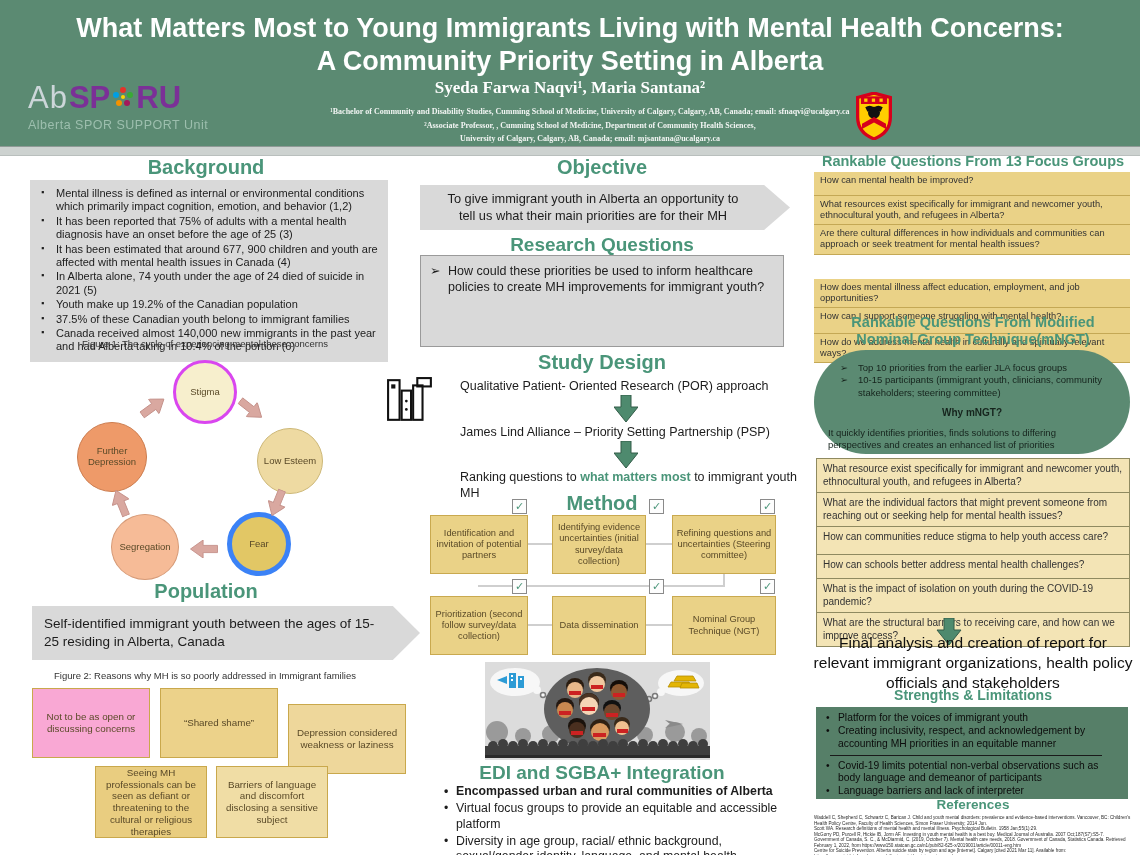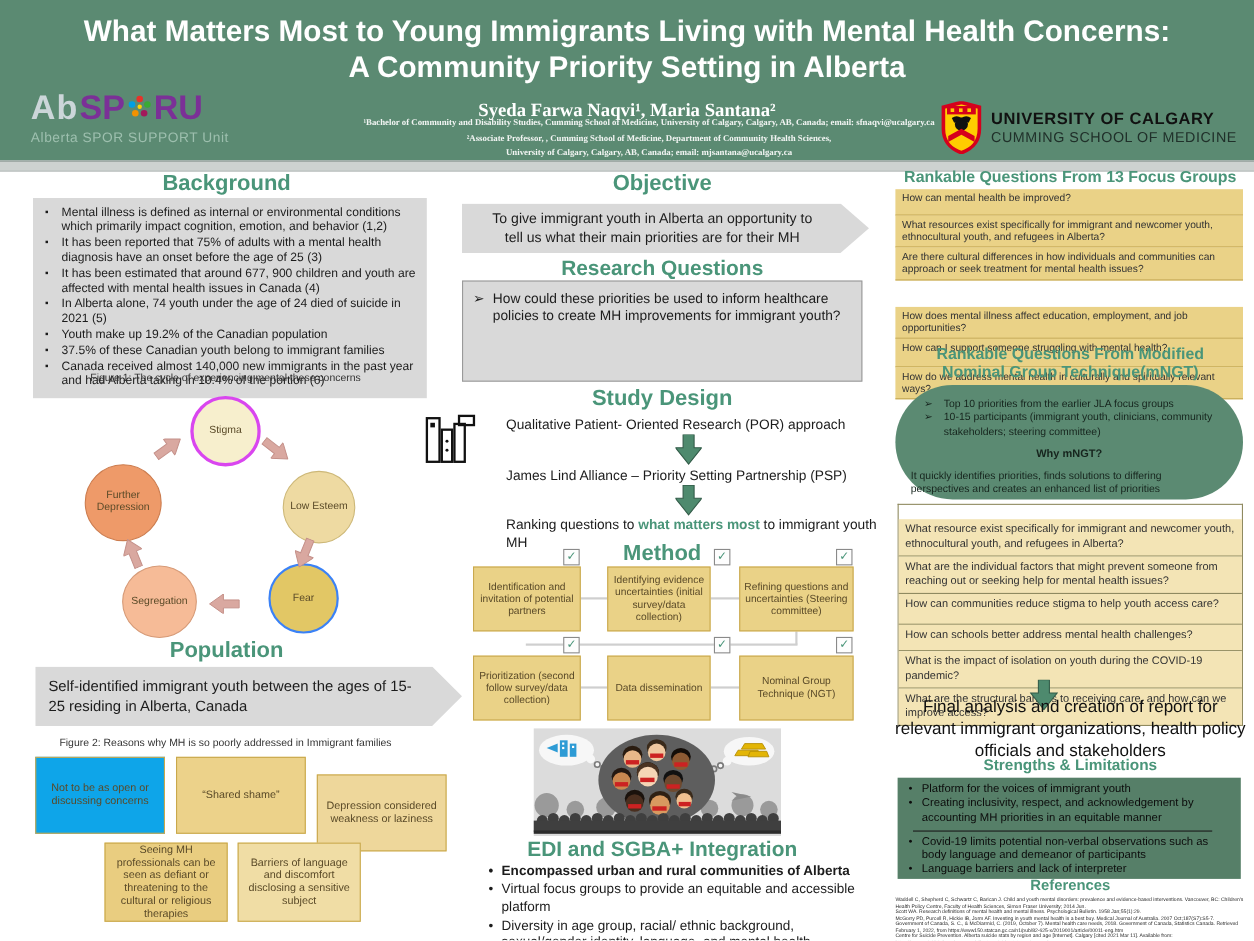--- a/index.html
+++ b/index.html
@@ -3,28 +3,28 @@
 <meta charset="utf-8">
 <style>
   html,body{margin:0;padding:0;background:#fff;}
   #poster{position:relative;width:1140px;height:855px;background:#fff;overflow:hidden;
           font-family:"Liberation Sans",sans-serif;color:#222;}
   
   #header{position:absolute;left:0;top:0;width:1140px;height:146px;background:#5b8a72;}
   #header-strip{position:absolute;left:0;top:146px;width:1140px;height:8px;background:#cdd2d0;border-top:1px solid #8f9a96;border-bottom:1px solid #b9bfbd;}
   .title{position:absolute;left:70px;top:12px;width:1000px;text-align:center;color:#fff;
          font-size:27px;line-height:1.22;font-weight:bold;}
-  .authors{position:absolute;left:270px;top:90px;width:600px;text-align:center;color:#fff;
+  .authors{position:absolute;left:270px;top:78px;width:600px;text-align:center;color:#fff;
            font-family:"Liberation Serif",serif;font-size:17px;font-weight:bold;}
   .affil{position:absolute;left:280px;width:620px;text-align:center;color:#f2f5f3;
          font-family:"Liberation Serif",serif;font-size:8px;font-weight:bold;line-height:1.2;}
   
   #absporu{position:absolute;left:28px;top:80px;width:270px;}
   #absporu .row1{display:flex;align-items:center;gap:1px;}
-  .ab{font-size:31px;font-weight:700;color:#ccd6d9;letter-spacing:1px;}
+  .ab{font-size:31px;font-weight:400;color:#ccd6d9;letter-spacing:1px;}
   .sporu{font-size:31px;font-weight:bold;color:#7b3097;}
   #absporu .sub{font-size:12.5px;color:#9dbfae;margin-top:2px;letter-spacing:.5px;}
   
   #uofc{position:absolute;left:855px;top:92px;display:flex;align-items:center;gap:8px;}
   #uofc .l1{font-size:15px;font-weight:bold;color:#111;letter-spacing:.5px;}
   #uofc .l2{font-size:13px;color:#20302a;letter-spacing:.5px;}
   
   .col{position:absolute;top:152px;}
   .h{color:#4a9579;font-weight:bold;text-align:center;}
   .graybox{background:#d9d9d9;}
@@ -102,24 +102,20 @@
       <svg width="38" height="48" viewBox="0 0 34 44">
         <path d="M17 1 L32 5 V23 C32 35 25 40 17 43 C9 40 2 35 2 23 V5 Z" fill="#ffcd00" stroke="#d6001c" stroke-width="3"></path>
         <rect x="5" y="4" width="24" height="7" fill="#d6001c"></rect>
         <rect x="8" y="6" width="3" height="3" fill="#ffcd00"></rect>
           <rect x="15" y="6" width="3" height="3" fill="#ffcd00"></rect>
           <rect x="22" y="6" width="3" height="3" fill="#ffcd00"></rect>
         <circle cx="17" cy="19" r="5.5" fill="#111"></circle>
         <path d="M9 14 Q13 11 17 14 Q21 11 25 14 L23 18 Q17 14 11 18 Z" fill="#111"></path>
         <path d="M6 29 L17 23 L28 29 L28 34 L17 28 L6 34 Z" fill="#d6001c"></path>
       </svg>
-      <div>
-        <div class="l1">UNIVERSITY OF CALGARY</div>
-        <div class="l2">CUMMING SCHOOL OF MEDICINE</div>
-      </div>
     </div>
   </div>
   <div id="header-strip"></div>
 
   <div id="leftcol" class="col">
     <div class="h" style="position:absolute;left:0;top:4px;width:100%;font-size:20px;">Background</div>
     <div id="bg-box" class="graybox sq-bullets">
       <div>Mental illness is defined as internal or environmental conditions which primarily impact cognition, emotion, and behavior (1,2)</div>
       <div>It has been reported that 75% of adults with a mental health diagnosis have an onset before the age of 25 (3)</div>
       <div>It has been estimated that around 677, 900 children and youth are affected with mental health issues in Canada (4)</div>
@@ -127,21 +123,21 @@
       <div>Youth make up 19.2% of the Canadian population</div>
       <div>37.5% of these Canadian youth belong to immigrant families</div>
       <div>Canada received almost 140,000 new immigrants in the past year and had Alberta taking in 10.4% of the portion (6)</div>
     </div>
 
     <div class="figcap" style="left:40px;top:186px;width:310px;">Figure 1: The cycle of experiencing mental these concerns</div>
 
     <div id="cycle">
       <div class="cyc" style="left:138px;top:8px;width:64px;height:64px;background:#f7efcd;border:3px solid #d946ef;">Stigma</div>
       <div class="cyc" style="left:222px;top:76px;width:66px;height:66px;background:#eedaa2;border:1px solid #cdb878;">Low Esteem</div>
-      <div class="cyc" style="left:209px;top:160px;width:64px;height:64px;background:#e2c765;border:2px solid #3b82f6;">Fear</div>
+      <div class="cyc" style="left:192px;top:160px;width:64px;height:64px;background:#e2c765;border:5px solid #3b82f6;">Fear</div>
       <div class="cyc" style="left:76px;top:162px;width:68px;height:66px;background:#f6bb97;border:1px solid #d69a77;">Segregation</div>
       <div class="cyc" style="left:42px;top:70px;width:70px;height:70px;background:#ee9a69;border:1px solid #cc7c4e;">Further Depression</div>
       <svg class="cyc-arrow" style="left:202px;top:48px;transform:rotate(38deg);" viewBox="0 0 30 20">
           <polygon points="0,6 16,6 16,0 30,10 16,20 16,14 0,14" fill="#d9a8a0" stroke="#c49089"></polygon>
         </svg>
       <svg class="cyc-arrow" style="left:228px;top:142px;transform:rotate(112deg);" viewBox="0 0 30 20">
           <polygon points="0,6 16,6 16,0 30,10 16,20 16,14 0,14" fill="#d9a8a0" stroke="#c49089"></polygon>
         </svg>
       <svg class="cyc-arrow" style="left:155px;top:188px;transform:rotate(180deg);" viewBox="0 0 30 20">
           <polygon points="0,6 16,6 16,0 30,10 16,20 16,14 0,14" fill="#d9a8a0" stroke="#c49089"></polygon>
@@ -155,21 +151,21 @@
     </div>
 
     <div class="h" style="position:absolute;left:0;top:428px;width:100%;font-size:20px;">Population</div>
     <div class="arrow-banner" style="position:absolute;left:22px;top:454px;width:388px;height:54px;display:flex;align-items:center;">
       <div style="padding:0 40px 0 12px;font-size:13.5px;line-height:1.3;color:#1c1c1c;">Self-identified immigrant youth between the ages of 15-25 residing in Alberta, Canada</div>
     </div>
 
     <div class="figcap" style="left:30px;top:518px;width:330px;">Figure 2: Reasons why MH is so poorly addressed in Immigrant families</div>
 
     <div>
-      <div class="f2box" style="left:22px;top:536px;width:118px;height:70px;background:#0ea5e9;">Not to be as open or discussing concerns</div>
+      <div class="f2box" style="left:22px;top:536px;width:118px;height:70px;background:#f9a8d4;">Not to be as open or discussing concerns</div>
       <div class="f2box" style="left:150px;top:536px;width:118px;height:70px;background:#ecd28a;">“Shared shame”</div>
       <div class="f2box" style="left:278px;top:552px;width:118px;height:70px;background:#eed79b;">Depression considered weakness or laziness</div>
       <div class="f2box" style="left:85px;top:614px;width:112px;height:72px;background:#e9cd80;">Seeing MH professionals can be seen as defiant or threatening to the cultural or religious therapies</div>
       <div class="f2box" style="left:206px;top:614px;width:112px;height:72px;background:#f0dda5;">Barriers of language and discomfort disclosing a sensitive subject</div>
     </div>
   </div>
 
   <div id="midcol" class="col">
     <div class="h" style="position:absolute;left:0;top:4px;width:100%;font-size:20px;">Objective</div>
     <div class="arrow-banner" style="position:absolute;left:18px;top:33px;width:370px;height:45px;display:flex;align-items:center;">
@@ -352,21 +348,21 @@
     <div id="mngt-box">
       <div class="arr-bullets">
         <div>Top 10 priorities from the earlier JLA focus groups</div>
         <div>10-15 participants (immigrant youth, clinicians, community stakeholders; steering committee)</div>
       </div>
       <div style="text-align:center;font-weight:bold;font-size:10px;margin:7px 0 8px 0;">Why mNGT?</div>
       <div style="margin-left:-12px;">It quickly identifies priorities, finds solutions to differing perspectives and creates an enhanced list of priorities</div>
     </div>
 
     <div class="ytab2" style="position:absolute;left:4px;top:306px;width:312px;border:1px solid #8f8a60;border-bottom:none;">
-      <div style="min-height:27px;margin-top:13px;">What resource exist specifically for immigrant and newcomer youth, ethnocultural youth, and refugees in Alberta?</div>
+      <div style="min-height:27px;">What resource exist specifically for immigrant and newcomer youth, ethnocultural youth, and refugees in Alberta?</div>
       <div style="min-height:27px;">What are the individual factors that might prevent someone from reaching out or seeking help for mental health issues?</div>
       <div style="min-height:28px;">How can communities reduce stigma to help youth access care?</div>
       <div style="min-height:24px;">How can schools better address mental health challenges?</div>
       <div style="min-height:27px;">What is the impact of isolation on youth during the COVID-19 pandemic?</div>
       <div style="min-height:26px;">What are the structural barriers to receiving care, and how can we improve access?</div>
     </div>
 
     <svg style="position:absolute;left:124px;top:466px;" width="26" height="28" viewBox="0 0 24 28">
         <polygon points="7,0 17,0 17,12 24,12 12,27 0,12 7,12" fill="#4e8a6e" stroke="#335c49"></polygon>
       </svg>

